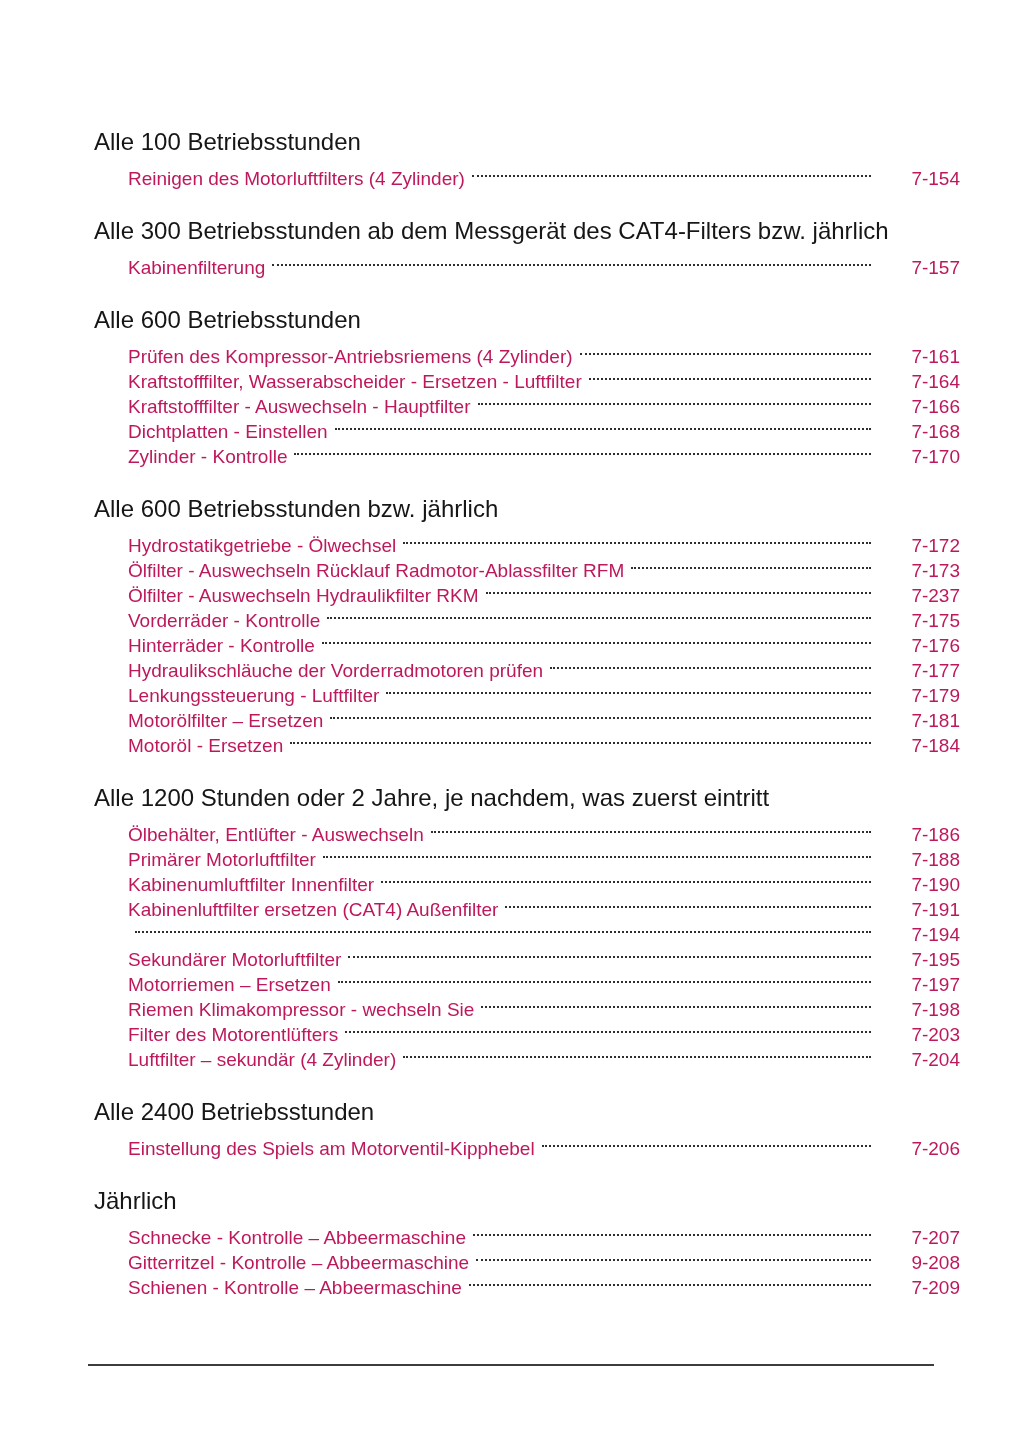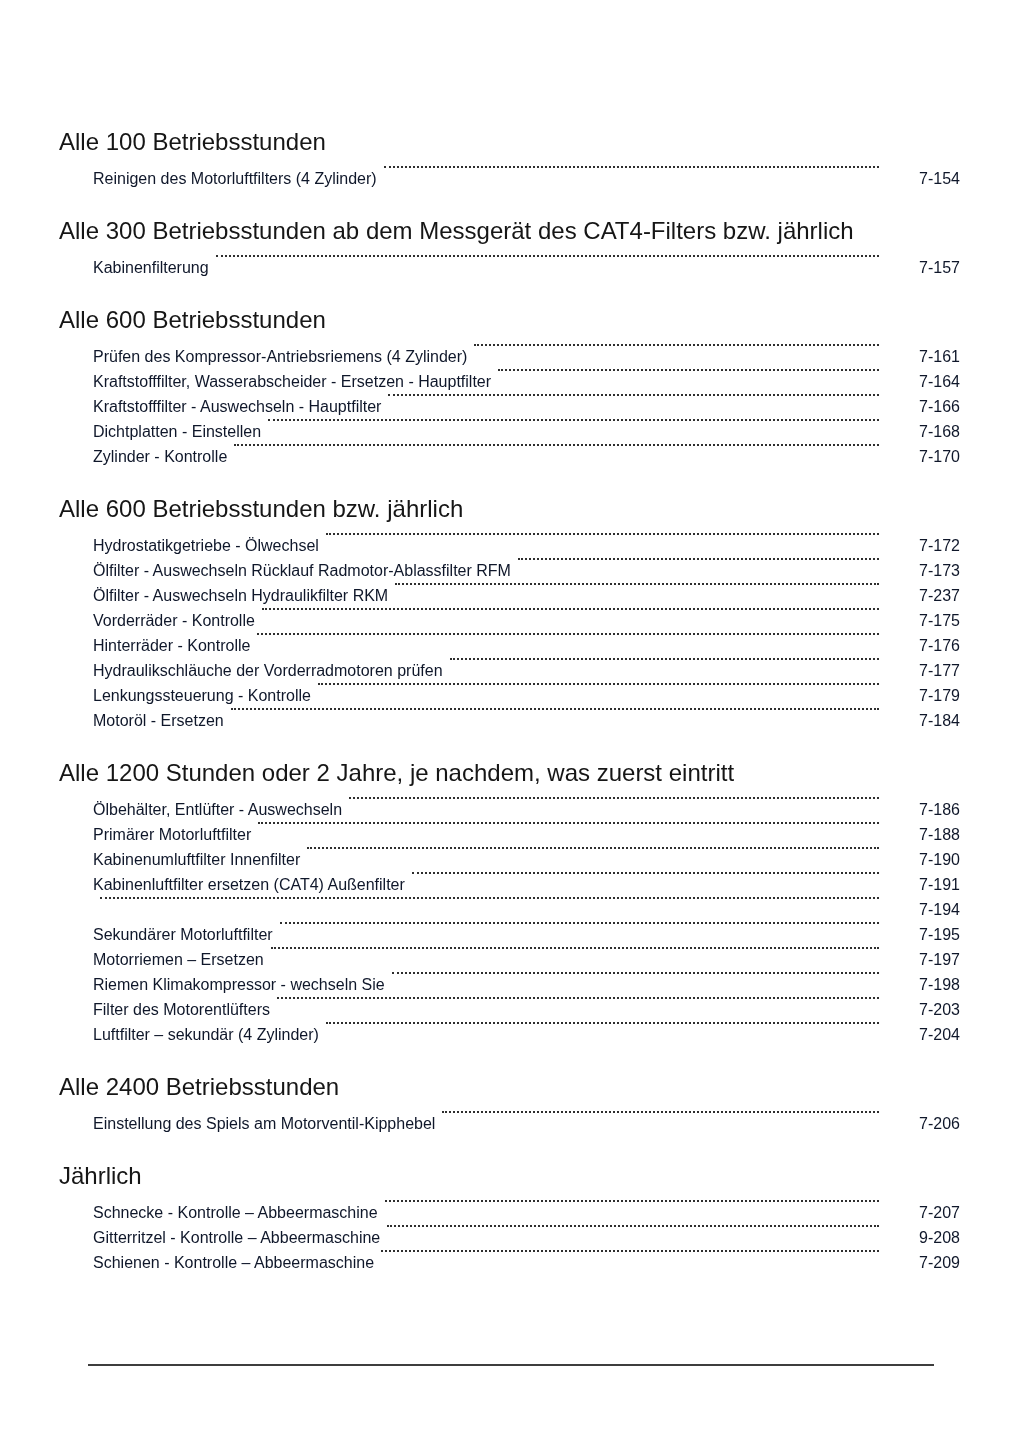--- a/index.html
+++ b/index.html
@@ -9,40 +9,40 @@
   }
   body {
     width: 1024px;
     height: 1447px;
     position: relative;
     font-family: "Liberation Sans", sans-serif;
     color: #1b1b1b;
     overflow: hidden;
   }
   .toc {
-    padding: 126px 64px 0 59px;
+    padding: 126px 64px 0 94px;
   }
   .toc-section + .toc-section {
     margin-top: 24px;
   }
   .toc-heading {
     font-size: 24px;
     line-height: 32px;
     font-weight: 400;
     margin: 0 0 8px 0;
     text-align: justify;
     color: #161616;
   }
   .toc-row {
     display: flex;
-    align-items: flex-start;
+    align-items: center;
     padding-left: 34px;
-    font-size: 16px;
+    font-size: 19px;
     line-height: 25px;
-    color: #0f172a;
+    color: #be185d;
   }
   .toc-title {
     white-space: nowrap;
     flex: 0 0 auto;
   }
   .toc-leader {
     flex: 1 1 auto;
     min-width: 14px;
     border-bottom: 2px dotted #2e2e2e;
     margin: 0 4px 5px 7px;
@@ -86,21 +86,21 @@
   </section>
 
   <section class="toc-section">
     <h2 class="toc-heading">Alle 600 Betriebsstunden</h2>
     <div class="toc-row">
       <span class="toc-title">Prüfen des Kompressor-Antriebsriemens (4 Zylinder)</span>
       <span class="toc-leader"></span>
       <span class="toc-page">7-161</span>
     </div>
     <div class="toc-row">
-      <span class="toc-title">Kraftstofffilter, Wasserabscheider - Ersetzen - Hauptfilter</span>
+      <span class="toc-title">Kraftstofffilter, Wasserabscheider - Ersetzen - Luftfilter</span>
       <span class="toc-leader"></span>
       <span class="toc-page">7-164</span>
     </div>
     <div class="toc-row">
       <span class="toc-title">Kraftstofffilter - Auswechseln - Hauptfilter</span>
       <span class="toc-leader"></span>
       <span class="toc-page">7-166</span>
     </div>
     <div class="toc-row">
       <span class="toc-title">Dichtplatten - Einstellen</span>
@@ -140,25 +140,30 @@
       <span class="toc-title">Hinterräder - Kontrolle</span>
       <span class="toc-leader"></span>
       <span class="toc-page">7-176</span>
     </div>
     <div class="toc-row">
       <span class="toc-title">Hydraulikschläuche der Vorderradmotoren prüfen</span>
       <span class="toc-leader"></span>
       <span class="toc-page">7-177</span>
     </div>
     <div class="toc-row">
-      <span class="toc-title">Lenkungssteuerung - Kontrolle</span>
+      <span class="toc-title">Lenkungssteuerung - Luftfilter</span>
       <span class="toc-leader"></span>
       <span class="toc-page">7-179</span>
     </div>
     <div class="toc-row">
+      <span class="toc-title">Motorölfilter – Ersetzen</span>
+      <span class="toc-leader"></span>
+      <span class="toc-page">7-181</span>
+    </div>
+    <div class="toc-row">
       <span class="toc-title">Motoröl - Ersetzen</span>
       <span class="toc-leader"></span>
       <span class="toc-page">7-184</span>
     </div>
   </section>
 
   <section class="toc-section">
     <h2 class="toc-heading">Alle 1200 Stunden oder 2 Jahre, je nachdem, was zuerst eintritt</h2>
     <div class="toc-row">
       <span class="toc-title">Ölbehälter, Entlüfter - Auswechseln</span>

